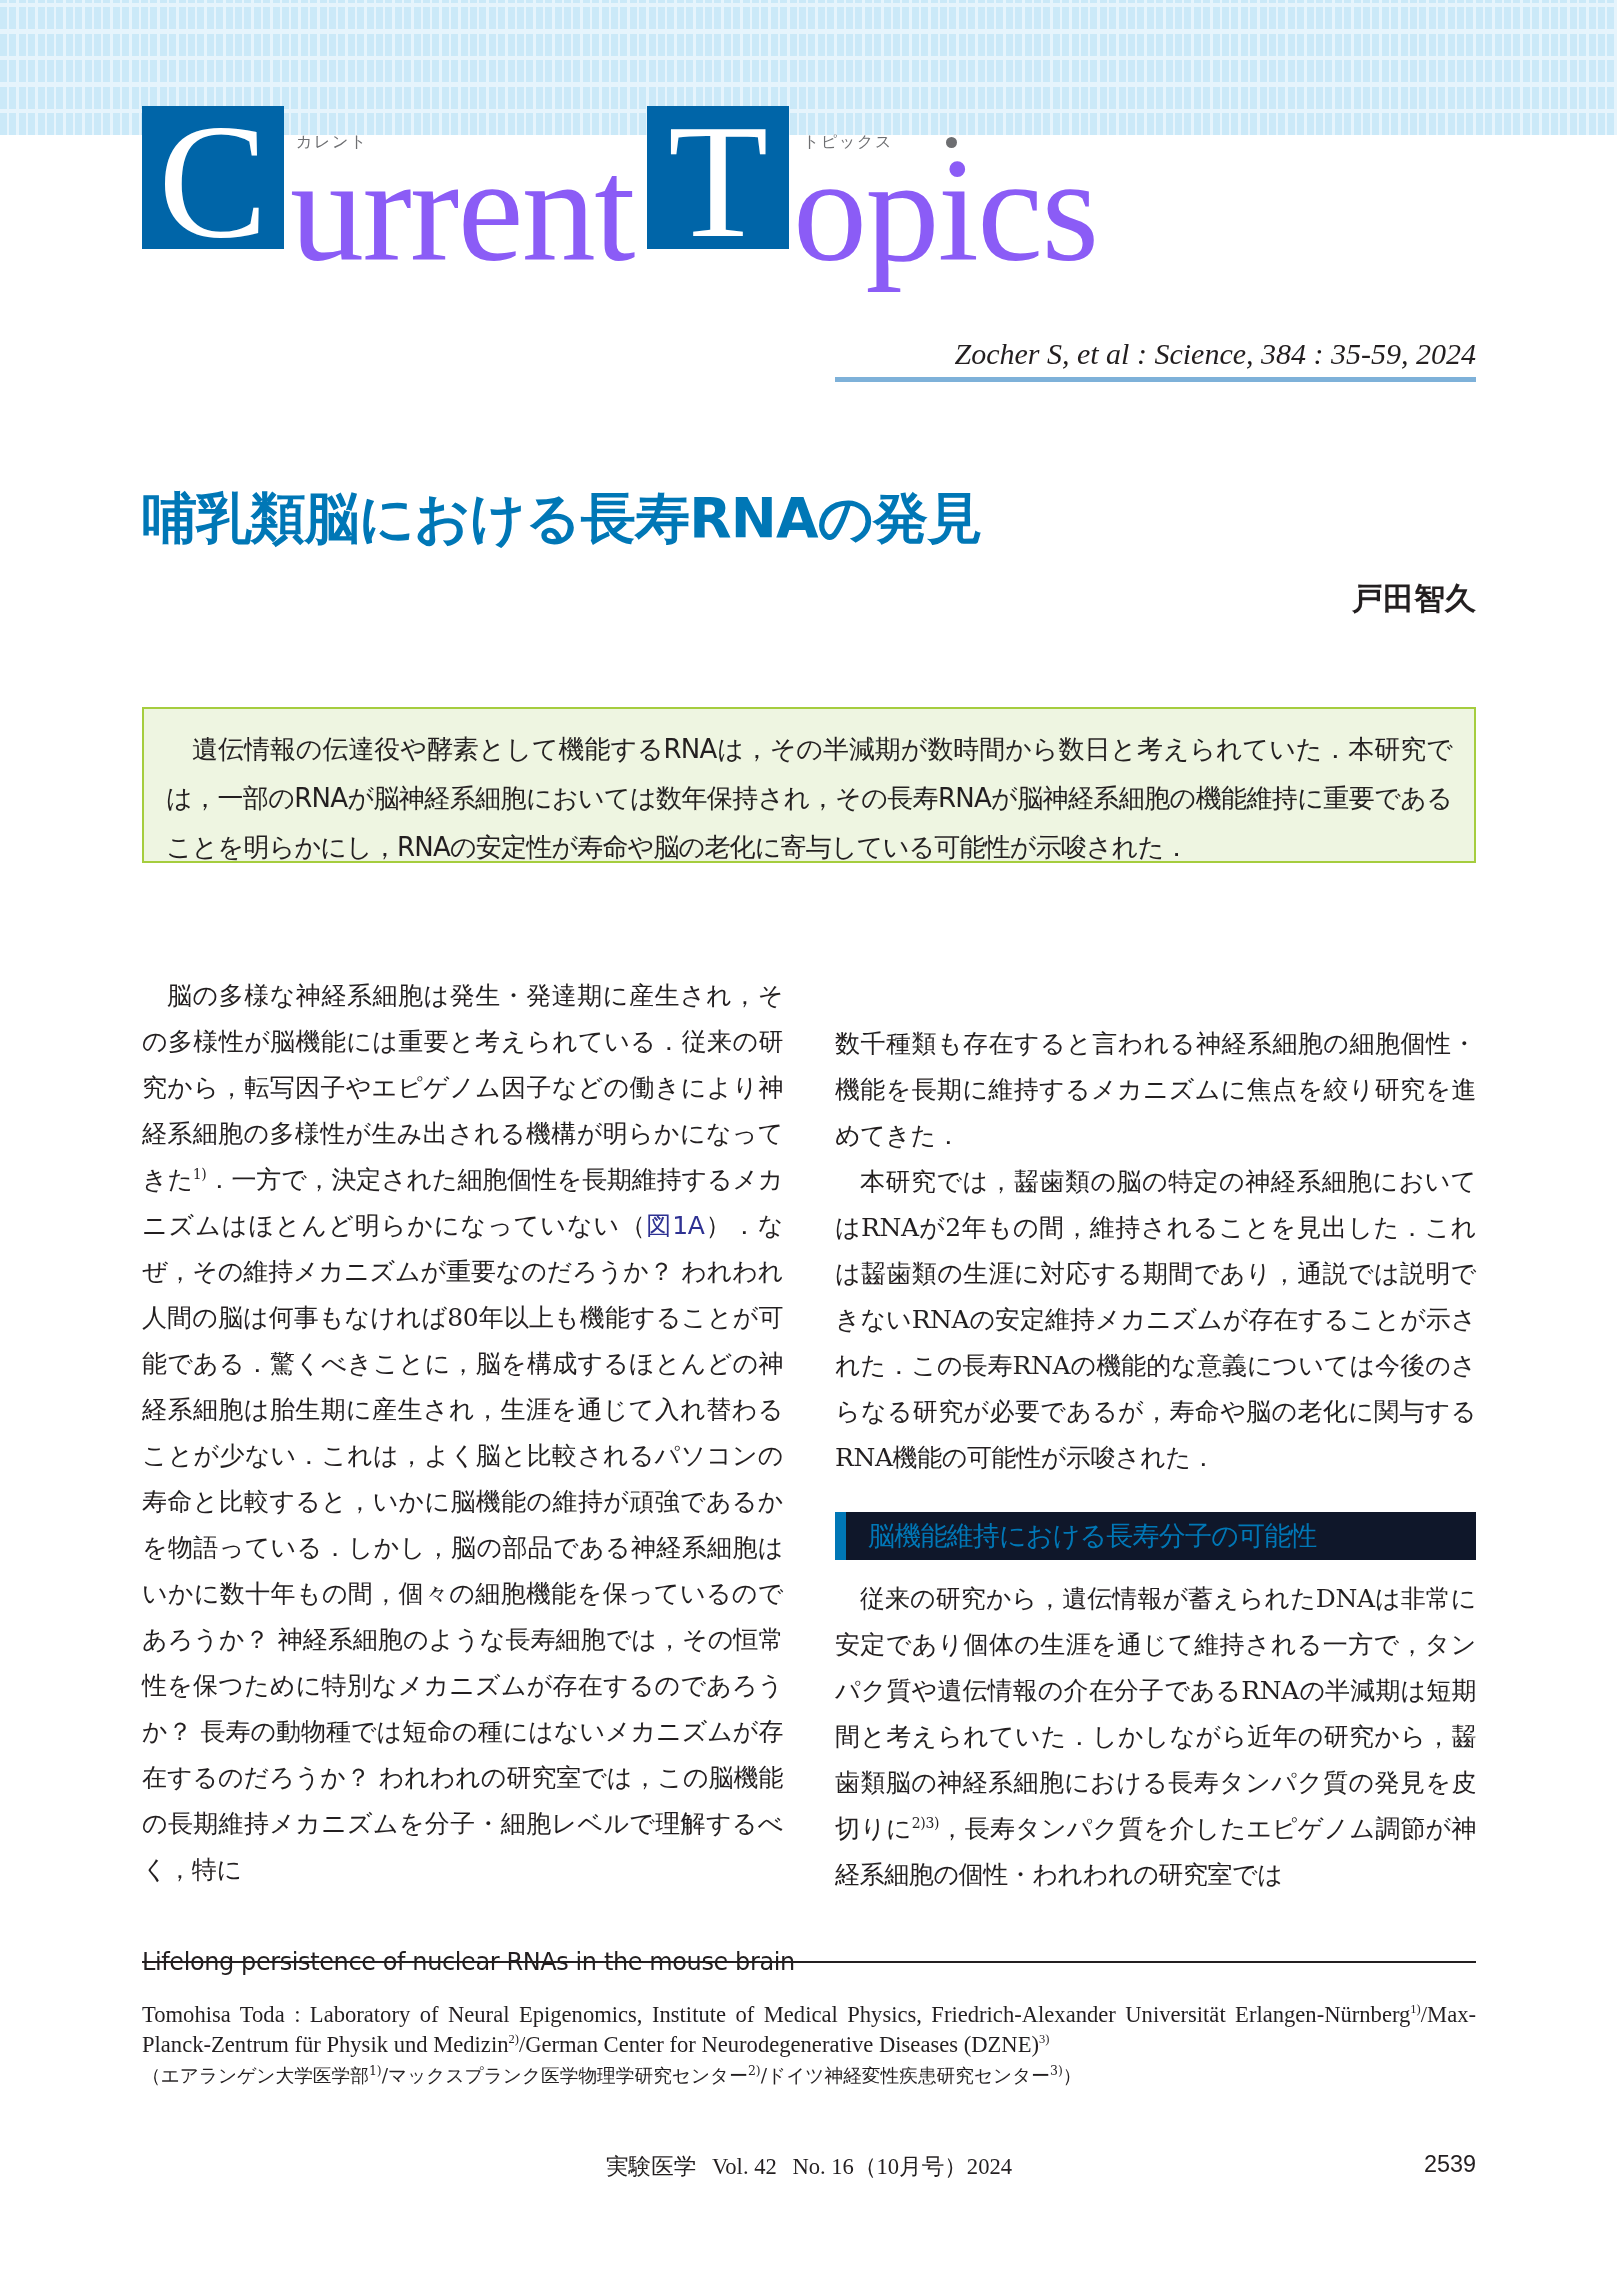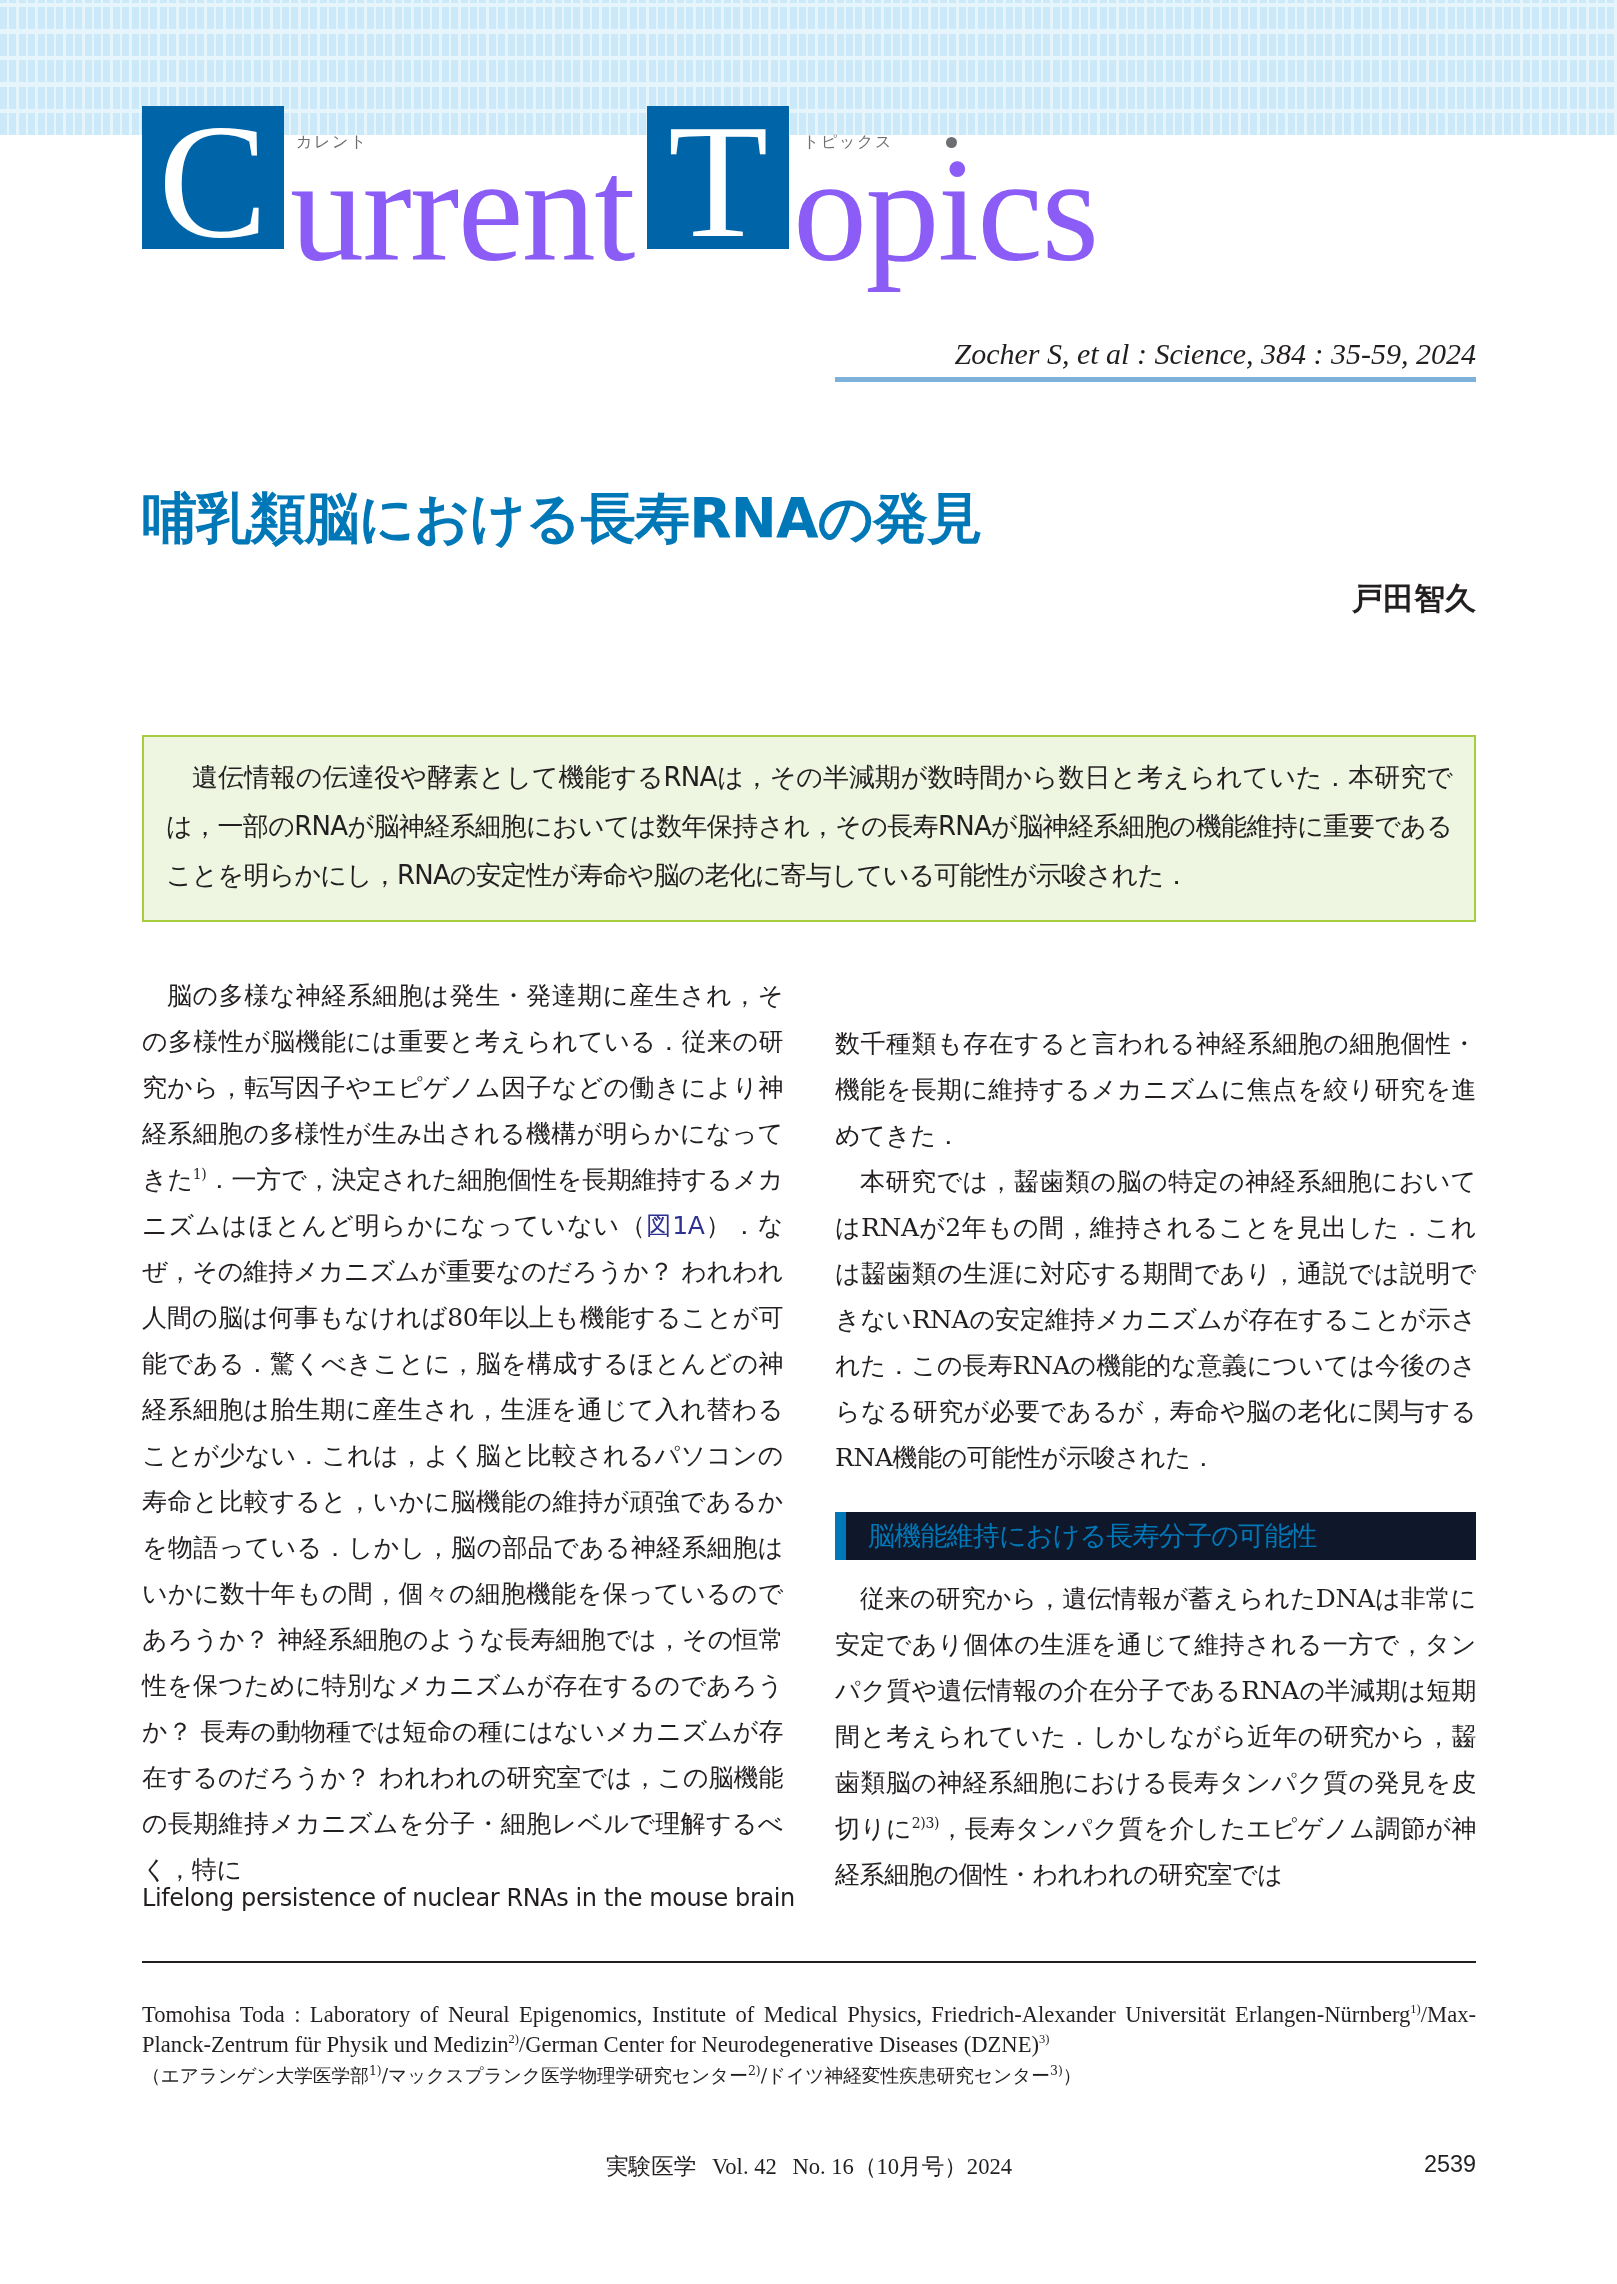--- a/index.html
+++ b/index.html
@@ -45,21 +45,21 @@
   .article-title {
     position: absolute; left: 142px; top: 482px; font-family: "DejaVu Sans", sans-serif; font-weight: bold;
     font-size: 55px; color: #0077b6; letter-spacing: -0.8px; white-space: nowrap;
   }
   .author {
     position: absolute; right: 142px; top: 578px; font-family: "DejaVu Sans", sans-serif; font-weight: bold;
     font-size: 31px; color: #231f20;
   }
 
   .abstract {
-    position: absolute; left: 142px; top: 735px; width: 1334px; height: 187px; box-sizing: border-box;
+    position: absolute; left: 142px; top: 707px; width: 1334px; height: 156px; box-sizing: border-box;
     background: #eef5e1; border: 2.3px solid #a5cd3e; padding: 15.6px 22px 0 22px;
     font-family: "DejaVu Sans", sans-serif; font-size: 26px; line-height: 49px; color: #231f20;
     text-align: justify;
   }
   .abstract p { margin: 0; text-indent: 1em; letter-spacing: -0.8px; }
 
   .column {
     position: absolute; top: 973px; width: 641px;
     font-family: "DejaVu Serif", serif; font-size: 25px; line-height: 46px; color: #231f20;
     text-align: justify; letter-spacing: -0.4px;
@@ -72,21 +72,21 @@
   .fig-ref { color: #2e3192; font-family: "DejaVu Sans", sans-serif; }
 
   .section-head {
     position: relative; margin: 31px 0 15.6px 0; height: 48px; background: #0f172a;
     border-left: 11px solid #0077b6; display: flex; align-items: center; padding-left: 22px;
     font-family: "DejaVu Sans", sans-serif; font-size: 27px; color: #0077b6; letter-spacing: -0.8px;
   }
 
   .footer-rule { position: absolute; left: 142px; top: 1961px; width: 1334px; height: 2.3px; background: #231f20; }
   .en-title {
-    position: absolute; left: 142px; top: 1884px; font-family: "DejaVu Sans", sans-serif; font-size: 24px;
+    position: absolute; left: 142px; top: 1948px; font-family: "DejaVu Sans", sans-serif; font-size: 24px;
     color: #231f20; letter-spacing: -0.4px;
   }
   .affil {
     position: absolute; left: 142px; top: 2000px; width: 1334px; font-family: "Liberation Serif", serif;
     font-size: 22.6px; line-height: 30px; color: #231f20; text-align: justify;
   }
   .affil .sup { font-size: 12.5px; }
   .affil-jp { font-family: "DejaVu Serif", serif; font-size: 18.7px; }
 
   .journal-footer {

